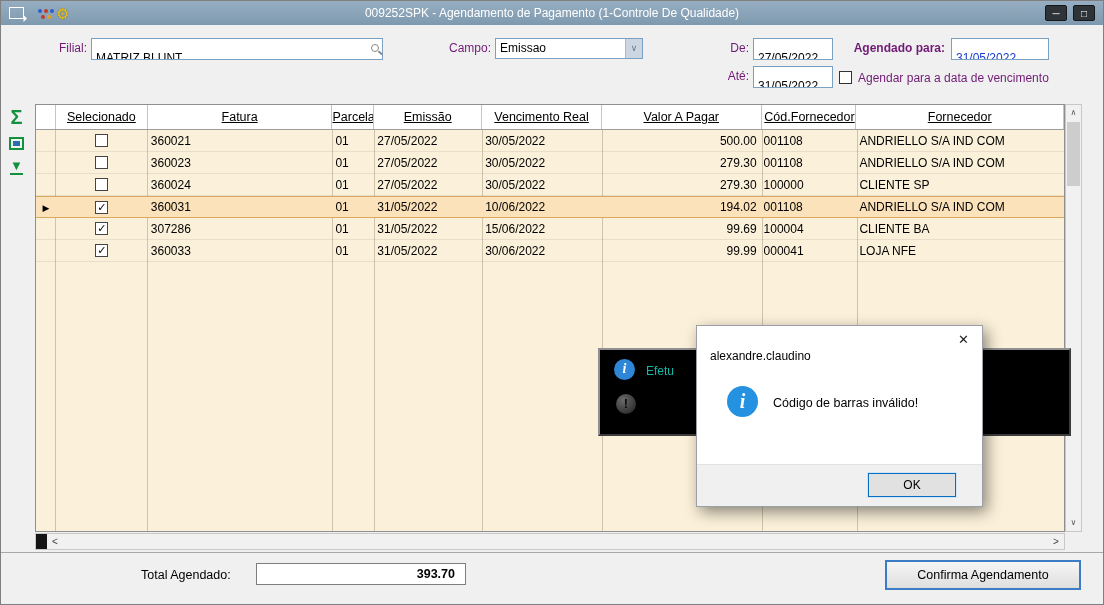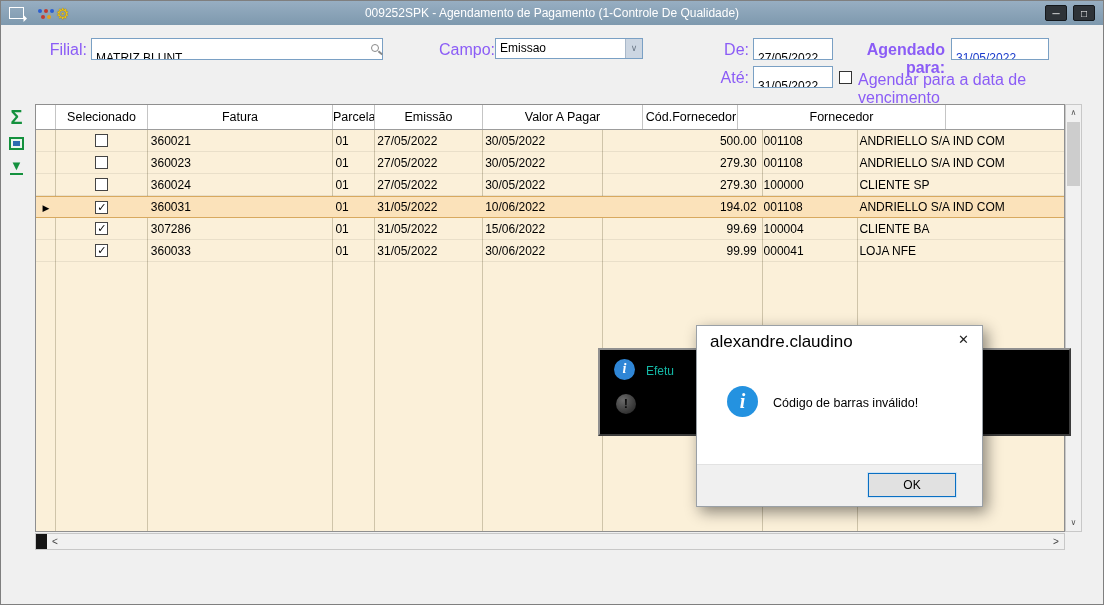--- a/index.html
+++ b/index.html
@@ -15,42 +15,42 @@
   .win-export-icon::after { content:""; position:absolute; right:-3px; bottom:-3px; width:0; height:0;
     border-left:5px solid transparent; border-top:5px solid #fff; transform:rotate(45deg); }
   .beads-icon { width:4px; height:4px; border-radius:50%; background:#2b5fd0; position:relative; top:-2px;
     box-shadow:6px 0 0 #c23a2e, 12px 0 0 #2b5fd0, 3px 6px 0 #c23a2e, 9px 6px 0 #e0a11f; }
   .wrench-icon { color:#e8c11c; font-size:15px; line-height:15px; text-shadow:0 0 1px #6b5400; }
   .tb-btns { position:absolute; right:8px; top:4px; display:flex; gap:6px; z-index:2; }
   .tb-btn { width:22px; height:16px; background:#2e3338; color:#fff; font-size:10px; line-height:15px;
     text-align:center; border-radius:2px; border:1px solid #14181c; cursor:default; }
 
   
-  .flabel { position:absolute; font-size:16px; color:#8b5cf6; text-align:right; }
+  .flabel { position:absolute; font-size:12px; color:#701a75; text-align:right; }
   .input-wrap { position:absolute; }
   .input-wrap input { width:100%; height:21px; border:1px solid #7aa0c4; background:#fff; font-size:12px; padding:19px 18px 1px 4px; }
   .search-icon { position:absolute; right:4px; top:6px; width:8px; height:8px; border:1.5px solid #8a8a8a; border-radius:50%; }
   .search-icon::after { content:""; position:absolute; left:6px; top:7px; width:5px; height:1.5px; background:#8a8a8a; transform:rotate(40deg); }
   .select { position:absolute; height:21px; border:1px solid #7aa0c4; background:#fff; font-size:12px; padding:2px 20px 2px 4px; }
   .select .arrow-box { position:absolute; right:0; top:0; bottom:0; width:17px; background:#ccd6e2; border-left:1px solid #a9b8c9;
     color:#6b7886; font-size:9px; text-align:center; line-height:19px; }
   .form-checkbox { position:absolute; width:13px; height:13px; border:1px solid #333; background:#fff; }
 
   
   .left-tools { position:absolute; left:8px; top:106px; display:flex; flex-direction:column; gap:10px; align-items:center; }
   .sigma-icon { color:#14913e; font-size:20px; font-weight:bold; line-height:20px; }
   .copy-rows-icon { width:15px; height:13px; border:2px solid #14913e; position:relative; background:#eaf6ee; }
   .copy-rows-icon::after { content:""; position:absolute; left:2px; top:2px; width:7px; height:5px; background:#2b6cb0; }
   .send-bottom-icon { color:#14913e; font-size:13px; line-height:12px; border-bottom:2px solid #14913e; padding-bottom:1px; }
 
   
   .grid { position:absolute; left:34px; top:103px; width:1030px; height:428px; border:1px solid #8f8f8f; background:#fbf0d9; }
   .ghead { display:flex; height:25px; background:#ffffff; border-bottom:1px solid #9c9c9c; }
   .ghead .hc { font-size:12.5px; color:#000; text-align:center; line-height:24px; border-right:1px solid #c5c5c5;
-    overflow:hidden; white-space:nowrap; }
+    overflow:hidden; white-space:nowrap;text-decoration:underline; }
   .gbody { position:relative; height:401px; overflow:hidden; }
   .colline { position:absolute; top:0; bottom:0; width:1px; background:#cfc4a9; }
   .trow { position:relative; display:flex; height:22px; border-bottom:1px solid rgba(0,0,0,0.07); align-items:center; }
   .trow.current { background:#fbe2ba; border-top:1px solid #d8a95f; border-bottom:1px solid #d8a95f; }
   .tc { font-size:12px; color:#000; white-space:nowrap; overflow:hidden; padding:0 3px; }
   .c0{width:20px; text-align:center; padding:0;} .c1{width:92px; display:flex; justify-content:center;}
   .c2{width:185px;} .c3{width:42px;} .c4{width:108px;} .c5{width:120px;}
   .c6{width:160px; text-align:right; padding-right:5px;} .c7{width:95px; padding-left:2px;} .c8{width:208px;}
   .hc.c1,.hc.c6 { display:block; text-align:center; padding:0; }
   .row-cb { width:13px; height:13px; border:1px solid #444; background:#fff; font-size:11px; line-height:11px;
@@ -82,21 +82,21 @@
     color:#fff; font-family:"Liberation Serif",serif; font-style:italic; font-weight:bold; font-size:14px;
     text-align:center; line-height:20px; }
   .pp-text { position:absolute; left:46px; top:14px; color:#14b8a6; font-size:12px; }
   .pp-alert-icon { position:absolute; left:16px; top:44px; width:20px; height:20px; border-radius:50%;
     background:radial-gradient(circle at 35% 30%, #6a6a6a, #1d1d1d); color:#0c0c0c; font-weight:bold;
     font-size:13px; text-align:center; line-height:19px; }
 
   
   .dialog { position:absolute; left:695px; top:324px; width:287px; height:182px; background:#fff;
     border:1px solid #9aa0a6; box-shadow:4px 5px 14px rgba(0,0,0,0.45); z-index:10; }
-  .dlg-title { position:absolute; left:13px; top:6px; font-size:17px; color:#000; }
+  .dlg-title { position:absolute; left:13px; top:23px; font-size:12px; color:#000; }
   .dlg-close { position:absolute; right:13px; top:6px; font-size:13px; color:#222; cursor:pointer; }
   .dlg-info-icon { position:absolute; left:30px; top:60px; width:31px; height:31px; border-radius:50%; background:#2492e0;
     color:#fff; font-family:"Liberation Serif",serif; font-style:italic; font-weight:bold; font-size:20px;
     text-align:center; line-height:30px; }
   .dlg-msg { position:absolute; left:76px; top:70px; font-size:12.5px; color:#000; }
   .dlg-footer { position:absolute; left:0; right:0; bottom:0; height:42px; background:#f0f0f0; border-top:1px solid #e2e2e2;margin-top:32px; }
   .ok-btn { position:absolute; right:26px; top:8px; width:88px; height:24px; background:#e1e1e1;
     border:1px solid #0a6fc2; outline:1px solid #cfe4f5; font-size:12px; cursor:pointer; }
 </style>
 </head>
@@ -153,20 +153,21 @@
     <span class="send-bottom-icon">▼</span>
   </div>
 
   <div class="grid">
     <div class="ghead">
       <div class="hc c0"></div>
       <div class="hc c1">Selecionado</div>
       <div class="hc c2">Fatura</div>
       <div class="hc c3">Parcela</div>
       <div class="hc c4">Emissão</div>
+      <div class="hc c5">Vencimento Real</div>
       <div class="hc c6">Valor A Pagar</div>
       <div class="hc c7">Cód.Fornecedor</div>
       <div class="hc c8">Fornecedor</div>
     </div>
     <div class="gbody">
       <div class="colline" style="left:19px;"></div>
         <div class="colline" style="left:111px;"></div>
       <div class="colline" style="left:296px;"></div>
         <div class="colline" style="left:338px;"></div>
       <div class="colline" style="left:446px;"></div>
@@ -276,14 +277,19 @@
   <div class="dialog">
     <div class="dlg-title">alexandre.claudino</div>
     <div class="dlg-close">✕</div>
     <div class="dlg-info-icon">i</div>
     <div class="dlg-msg">Código de barras inválido!</div>
     <div class="dlg-footer">
       <button class="ok-btn">OK</button>
     </div>
   </div>
 
+  <div class="footer">
+    <div class="total-label">Total Agendado:</div>
+    <div class="total-field">393.70</div>
+    <button class="confirm-btn">Confirma Agendamento</button>
+  </div>
 
 </div>
 
 </body></html>

